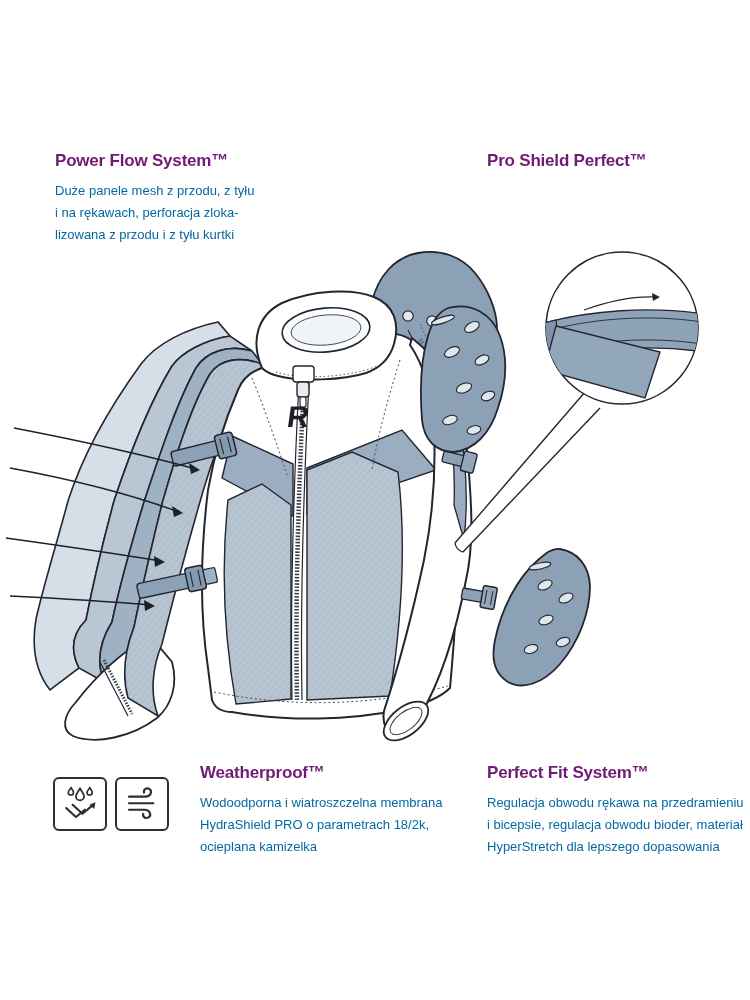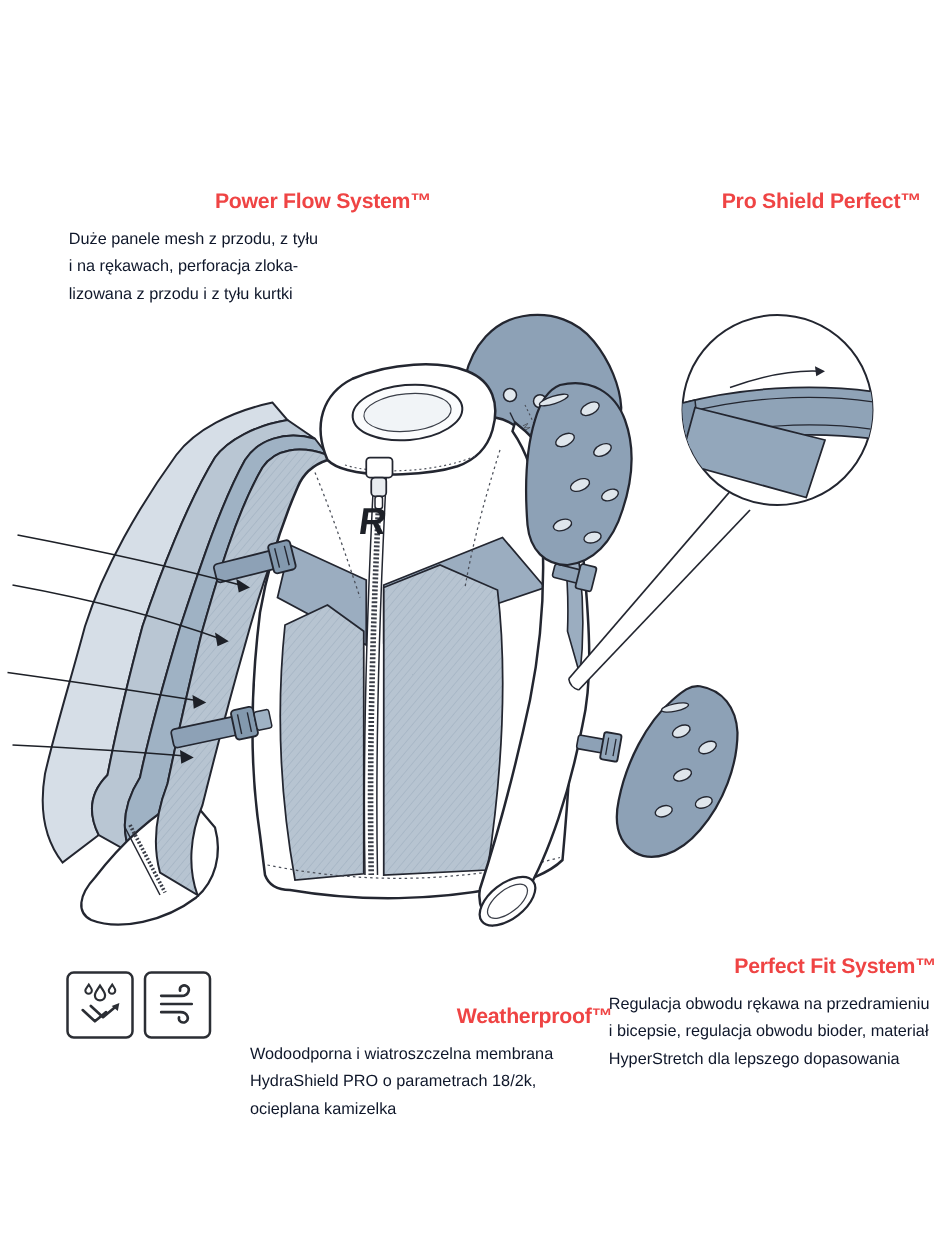--- a/index.html
+++ b/index.html
@@ -3,30 +3,30 @@
 <meta charset="utf-8">
 <style>
   * { margin:0; padding:0; box-sizing:border-box; }
   html,body { background:#fff; }
   .canvas {
     position:relative; width:750px; height:1000px; background:#ffffff;
     font-family:"Liberation Sans", sans-serif; overflow:hidden;
   }
   .feature { position:absolute; }
   .feature h2 {
-    font-size:17px; font-weight:700; color:#ef4444;
-    letter-spacing:-0.2px; margin:0 0 9px 0;text-align:right;
+    font-size:17px; font-weight:700; color:#701a75;
+    letter-spacing:-0.2px; margin:0 0 9px 0;
   }
   .feature p {
-    font-size:13px; line-height:1.7; color:#0f172a;
+    font-size:13px; line-height:1.7; color:#0369a1;
     white-space:pre-line; margin:0;
   }
   #feat-power-flow  { left:55px;  top:151px; width:290px; }
   #feat-pro-shield  { left:487px; top:151px; width:250px; }
-  #feat-weatherproof{ left:200px; top:763px; width:290px;margin-top:40px; }
+  #feat-weatherproof{ left:200px; top:763px; width:290px; }
   #feat-perfect-fit { left:487px; top:763px; width:262px; }
   .icon-row { position:absolute; left:53px; top:777px; display:flex; gap:8px; }
   .icon-box {
     width:54px; height:54px; border:2px solid #2b2e34; border-radius:6px;
     background:#fff; display:flex; align-items:center; justify-content:center;
   }
   #jacket-svg { position:absolute; left:0; top:0; }
 </style>
 </head>
 <body>

